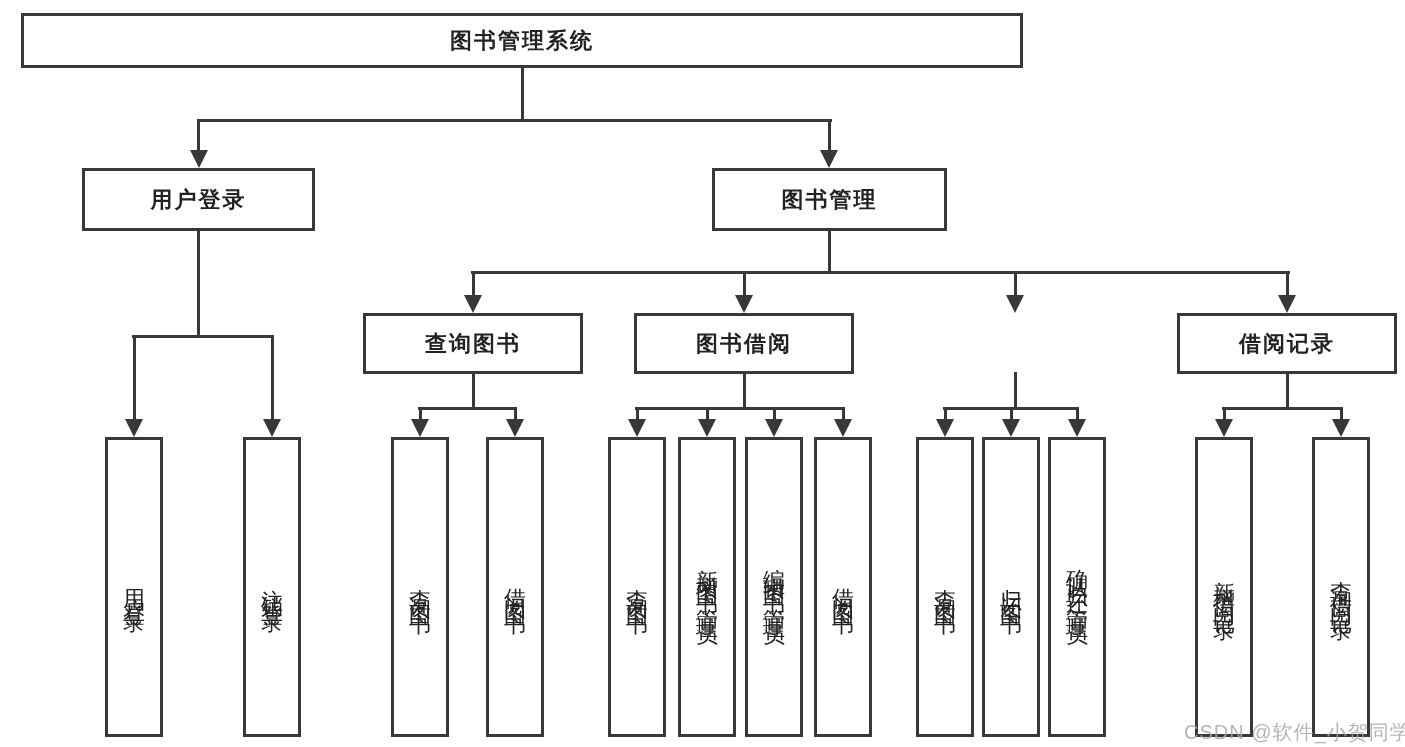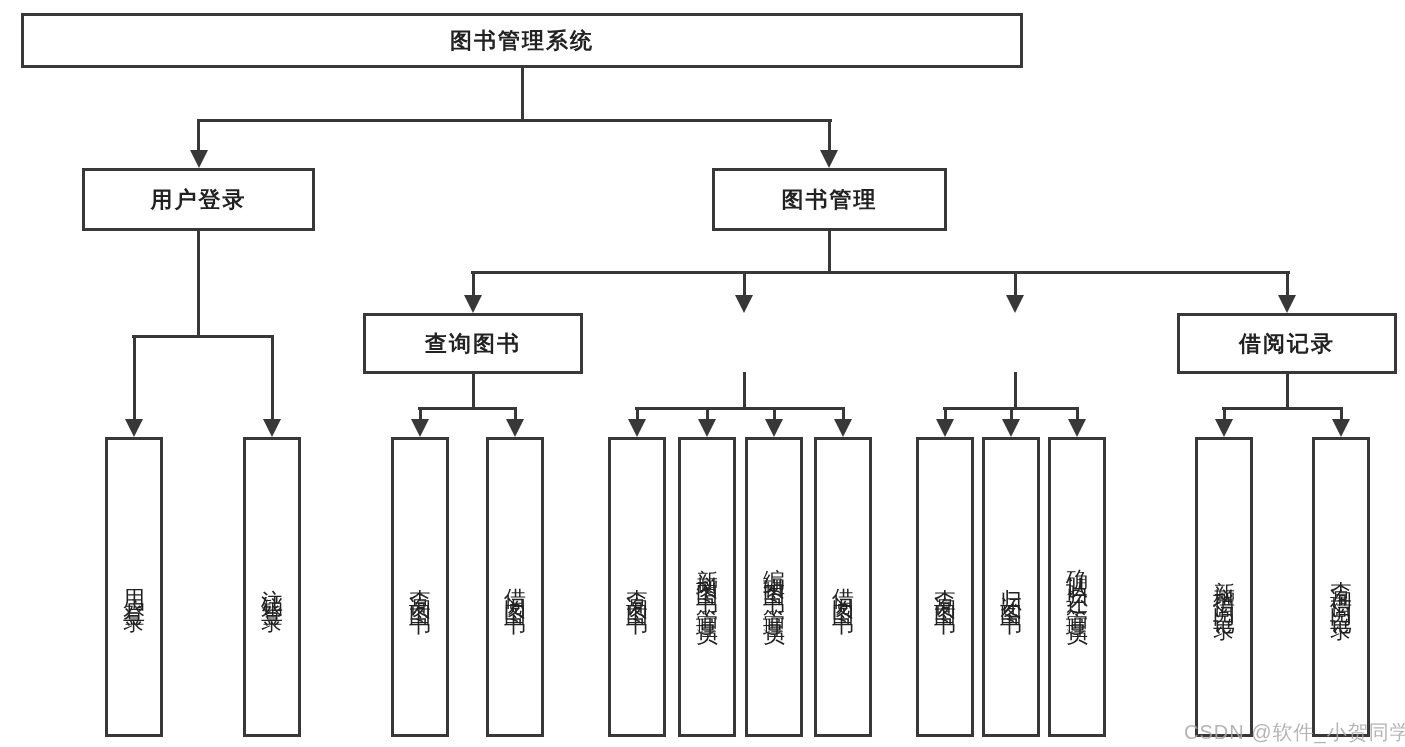--- a/index.html
+++ b/index.html
@@ -80,20 +80,21 @@
   <div class="arrow" style="left:1215px;top:419px;"></div>
   <div class="ln" style="left:1340px;top:407px;width:3px;height:16px;"></div>
   <div class="arrow" style="left:1332px;top:419px;"></div>
 
   <div class="box h" style="left:21px;top:13px;width:1002px;height:55px;">图书管理系统</div>
 
   <div class="box h" style="left:82px;top:168px;width:233px;height:63px;">用户登录</div>
   <div class="box h" style="left:712px;top:168px;width:235px;height:63px;">图书管理</div>
 
   <div class="box h" style="left:363px;top:313px;width:220px;height:61px;">查询图书</div>
+  <div class="box h" style="left:634px;top:313px;width:220px;height:61px;">图书借阅</div>
   <div class="box h" style="left:1177px;top:313px;width:220px;height:61px;">借阅记录</div>
 
   <div class="box v" style="left:105px;top:437px;width:58px;height:300px;">用户登录</div>
   <div class="box v" style="left:243px;top:437px;width:58px;height:300px;">注销登录</div>
 
   <div class="box v" style="left:391px;top:437px;width:58px;height:300px;">查询图书</div>
   <div class="box v" style="left:486px;top:437px;width:58px;height:300px;">借阅图书</div>
 
   <div class="box v" style="left:608px;top:437px;width:58px;height:300px;">查询图书</div>
   <div class="box v" style="left:678px;top:437px;width:58px;height:300px;">新增图书（管理员）</div>

